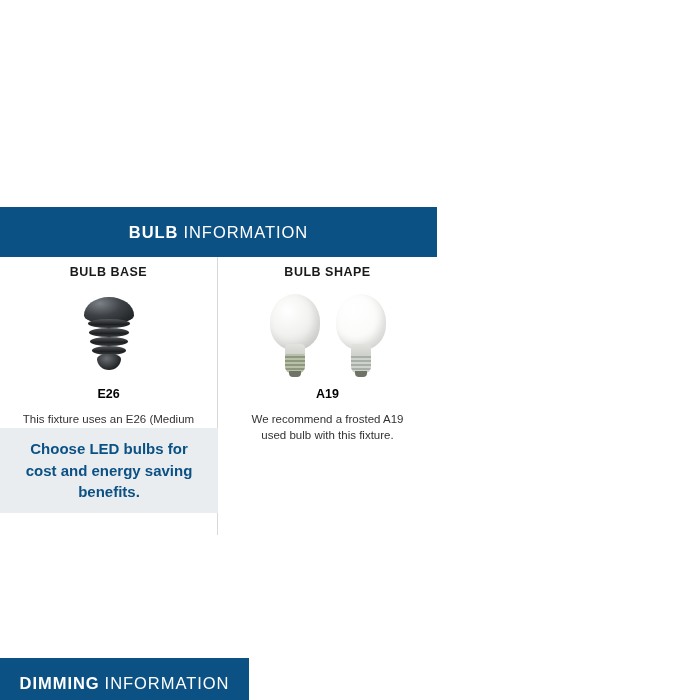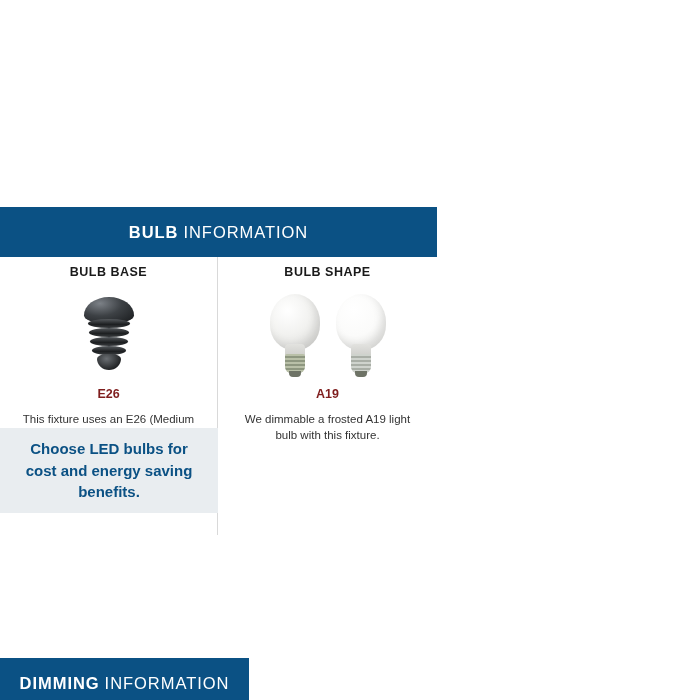--- a/index.html
+++ b/index.html
@@ -105,21 +105,21 @@
     display: flex;
     align-items: center;
     justify-content: center;
     margin-top: 12px;
     margin-bottom: 6px;
   }
 
   .art-label {
     font-size: 12.5px;
     font-weight: bold;
-    color: #7f1d1d;
+    color: #000000;
     margin-top: 2px;
     margin-bottom: 10px;
   }
 
   .desc {
     font-size: 11.5px;
     line-height: 1.42;
     color: #333333;
     padding: 0 22px;
   }
@@ -349,21 +349,21 @@
                 <div class="globe"></div>
                 <div class="neck"></div>
                 <div class="screw"></div>
                 <div class="foot"></div>
               </div>
             </div>
           </div>
 
           <div class="art-label">A19</div>
 
-          <div class="desc">We dimmable a frosted A19 light bulb with this fixture.</div>
+          <div class="desc">We recommend a frosted A19 used bulb with this fixture.</div>
         </div>
 
       </div>
     </div>
 
     <div class="panel-gap"></div>
 
     <div class="panel-right">
 
       <div class="band">

